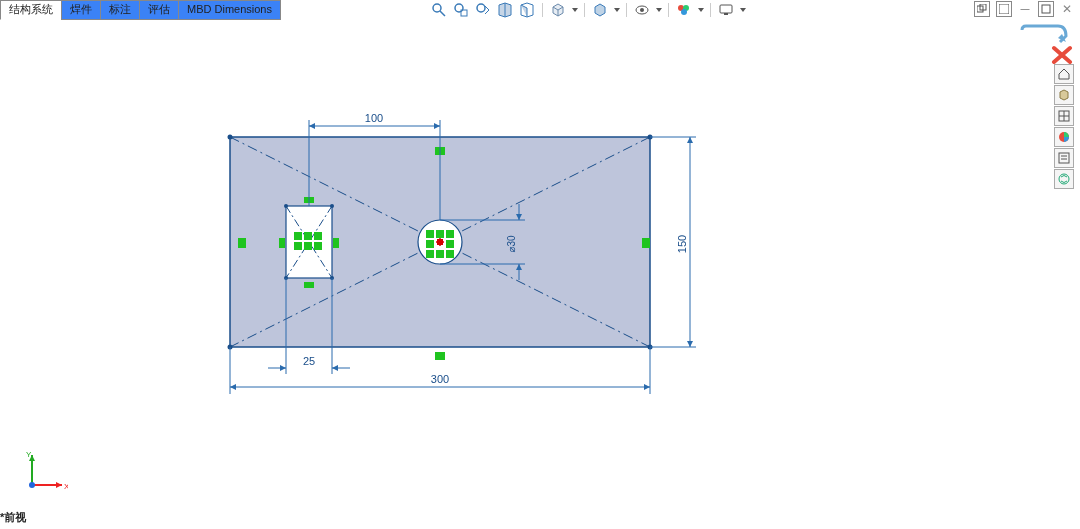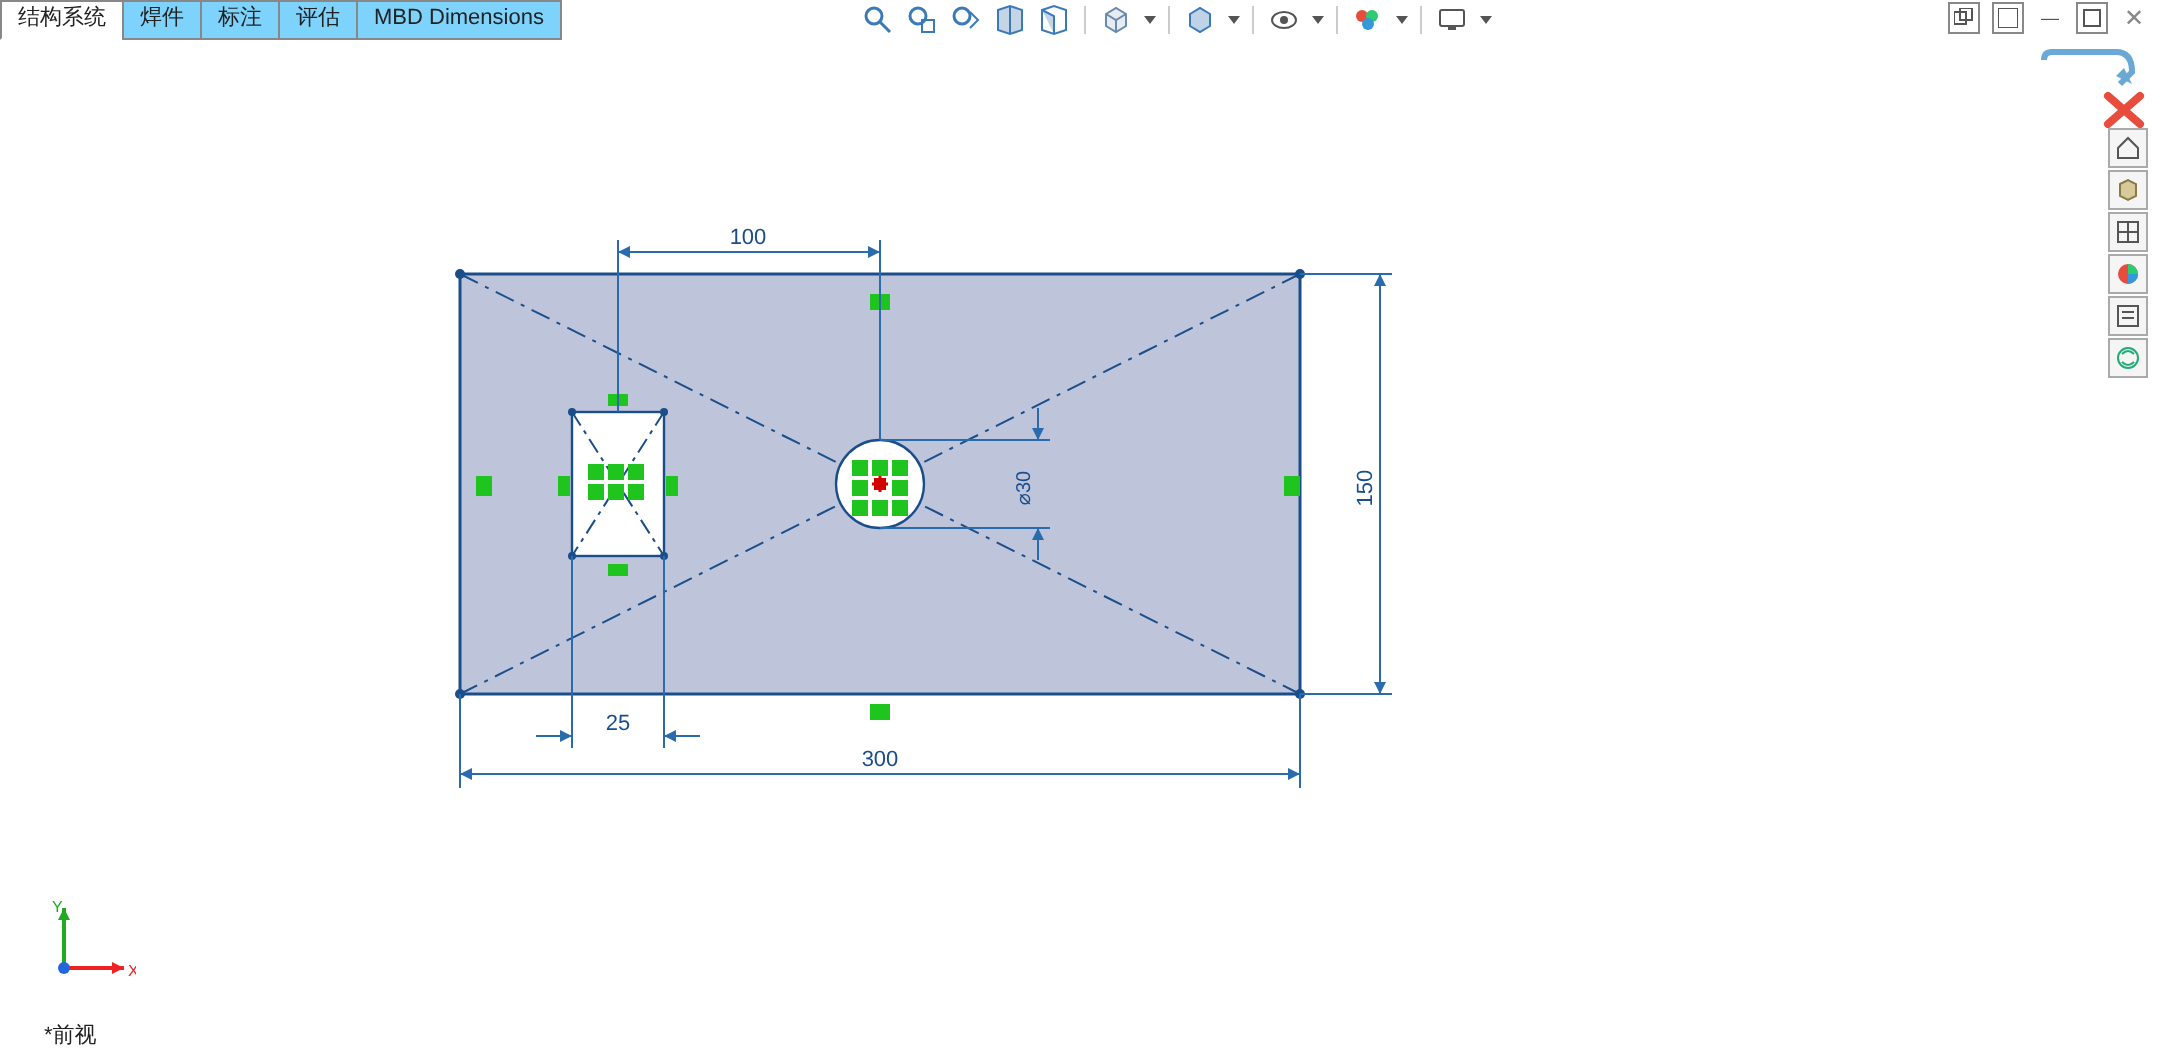--- a/index.html
+++ b/index.html
@@ -1,35 +1,35 @@
 <!DOCTYPE html>
 <html><head>
 <meta charset="utf-8">
 <style>
   html,body{margin:0;padding:0;width:1080px;height:529px;background:#fff;font-family:"Microsoft YaHei",Arial,sans-serif;font-size:11px;overflow:hidden;}
   .tabbar{position:absolute;left:0;top:0;height:18px;display:flex;z-index:5}
-  .tab{border:1px solid #888;background:#7dd3fc;padding:1px 8px;font-size:11px;height:16px;line-height:14px;color:#222;margin-right:-1px;cursor:pointer;white-space:nowrap}
+  .tab{border:1px solid #888;background:#3b82f6;padding:1px 8px;font-size:11px;height:16px;line-height:14px;color:#222;margin-right:-1px;cursor:pointer;white-space:nowrap}
   .tab.active{background:#fff;border-bottom:1px solid #fff}
   .toolbar{position:absolute;left:430px;top:0;height:20px;display:flex;align-items:center;gap:4px;z-index:5}
   .tbtn{width:18px;height:18px;display:flex;align-items:center;justify-content:center;cursor:pointer}
   .tbtn svg{width:16px;height:16px}
   .sep{width:1px;height:14px;background:#ccc;margin:0 2px}
   .caret{width:0;height:0;border-left:3px solid transparent;border-right:3px solid transparent;border-top:4px solid #555;margin-left:1px}
   .winctrl{position:absolute;right:6px;top:0;height:18px;display:flex;align-items:center;gap:6px;z-index:5}
   .winctrl .wb{width:14px;height:14px;border:1px solid #888;display:flex;align-items:center;justify-content:center;font-size:9px;color:#555;cursor:pointer}
   .featbar{position:absolute;right:6px;top:24px;width:56px;height:40px;z-index:5}
   .featbar svg{width:56px;height:40px}
   .rightbar{position:absolute;right:6px;top:64px;width:20px;display:flex;flex-direction:column;gap:1px;z-index:5}
   .ricon{width:18px;height:18px;border:1px solid #aaa;background:#f5f5f5;display:flex;align-items:center;justify-content:center;cursor:pointer}
   .ricon svg{width:14px;height:14px}
   .viewport{position:absolute;left:10px;top:22px;right:30px;bottom:10px;background:#fff}
   .viewport svg{width:100%;height:100%}
   .triad{position:absolute;left:20px;bottom:30px;z-index:5}
   .triad svg{width:48px;height:48px}
-  .viewlbl{position:absolute;left:22px;bottom:4px;font-size:11px;color:#222;font-weight:normal}
+  .viewlbl{position:absolute;left:0;bottom:4px;font-size:11px;color:#222;font-weight:bold}
 </style>
 </head>
 <body>
 
 <div class="tabbar">
   <div class="tab active"><span>结构系统</span></div>
   <div class="tab"><span>焊件</span></div>
   <div class="tab"><span>标注</span></div>
   <div class="tab"><span>评估</span></div>
   <div class="tab"><span>MBD Dimensions</span></div>

